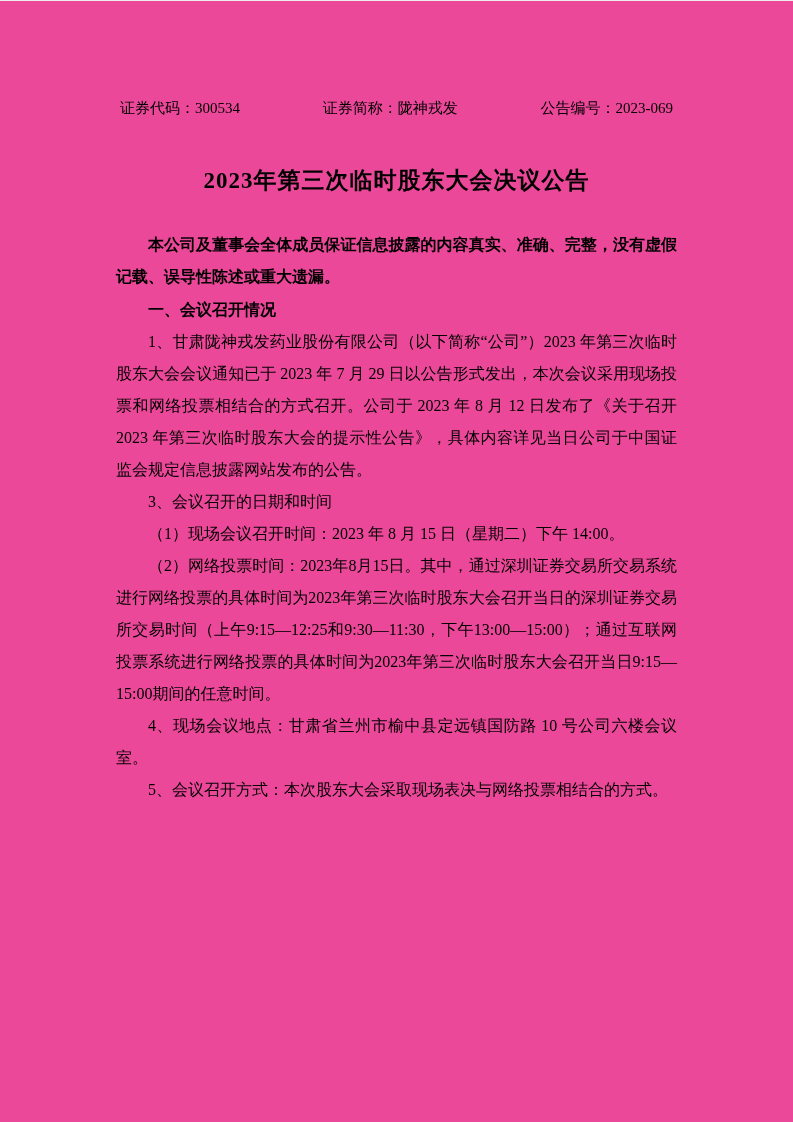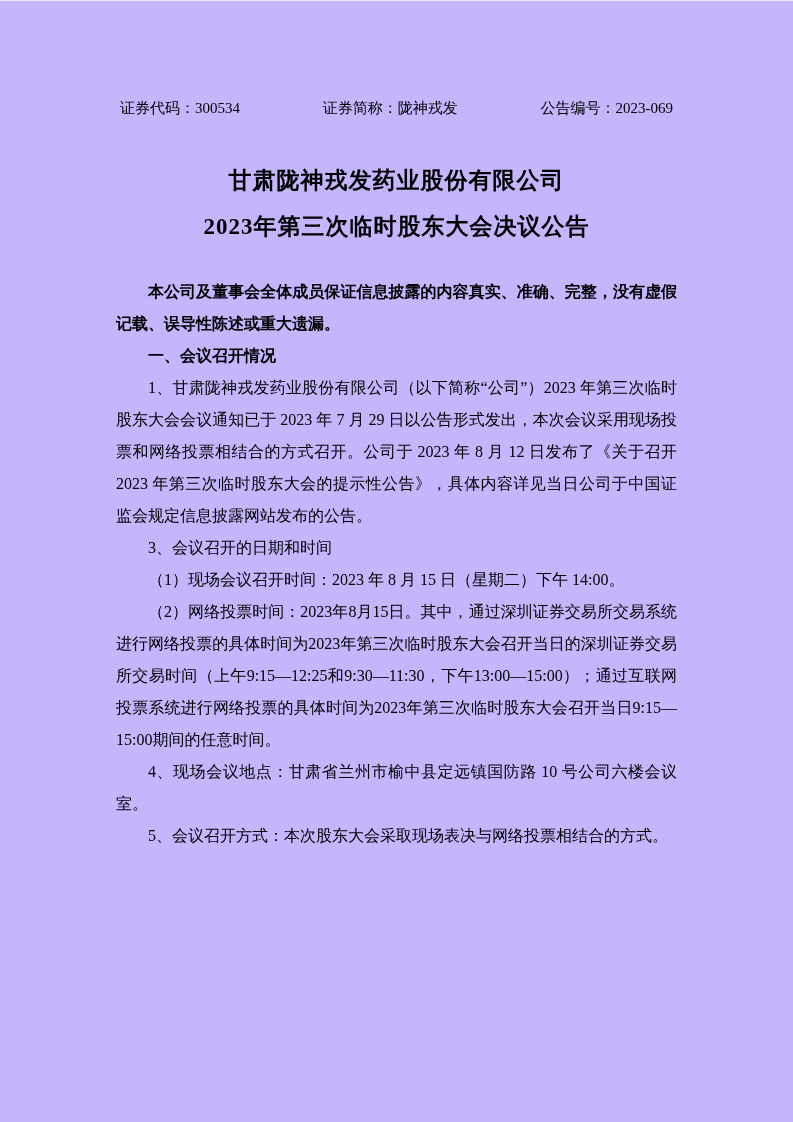--- a/index.html
+++ b/index.html
@@ -5,21 +5,21 @@
   * { margin: 0; padding: 0; box-sizing: border-box; }
   html, body { background: #ffffff; }
   body {
     width: 793px; height: 1122px;
     font-family: "Liberation Serif", "DejaVu Serif", serif;
     color: #000000;
     overflow: hidden;
   }
   .page {
     width: 793px; height: 1122px;
-    background: #c4b5fd;
+    background: #ec4899;
     padding: 95px 116px 0 116px;
     border-top: 1px solid #ececec;
   }
   .doc-header {
     display: flex;
     justify-content: space-between;
     align-items: baseline;
     font-size: 15px;
     line-height: 24px;
     padding: 0 4px;
@@ -32,20 +32,21 @@
     line-height: 46px;
     letter-spacing: 1px;
   }
   .disclaimer {
     margin-top: 26px;
     font-weight: bold;
     font-size: 16px;
     line-height: 32px;
     text-indent: 2em;
     text-align: justify;
+    font-family: Liberation Mono, monospace;
   }
   .special-notice { margin-top: 26px; }
   .special-heading {
     font-weight: bold;
     font-size: 16px;
     line-height: 32px;
     text-indent: 2em;
   }
   .notice-item {
     font-size: 16px;
@@ -71,21 +72,20 @@
 
 <div class="page">
 
   <div class="doc-header">
     <span>证券代码：300534</span>
     <span>证券简称：陇神戎发</span>
     <span>公告编号：2023-069</span>
   </div>
 
   <div class="title-block">
-    <div class="doc-title">甘肃陇神戎发药业股份有限公司</div>
     <div class="doc-title">2023年第三次临时股东大会决议公告</div>
   </div>
 
   <p class="disclaimer">本公司及董事会全体成员保证信息披露的内容真实、准确、完整，没有虚假记载、误导性陈述或重大遗漏。</p>
 
 
   <div class="section">
     <div class="section-heading">一、会议召开情况</div>
     <p class="body-para">1、甘肃陇神戎发药业股份有限公司（以下简称“公司”）2023 年第三次临时股东大会会议通知已于 2023 年 7 月 29 日以公告形式发出，本次会议采用现场投票和网络投票相结合的方式召开。公司于 2023 年 8 月 12 日发布了《关于召开 2023 年第三次临时股东大会的提示性公告》，具体内容详见当日公司于中国证监会规定信息披露网站发布的公告。</p>
     <p class="body-para">3、会议召开的日期和时间</p>

